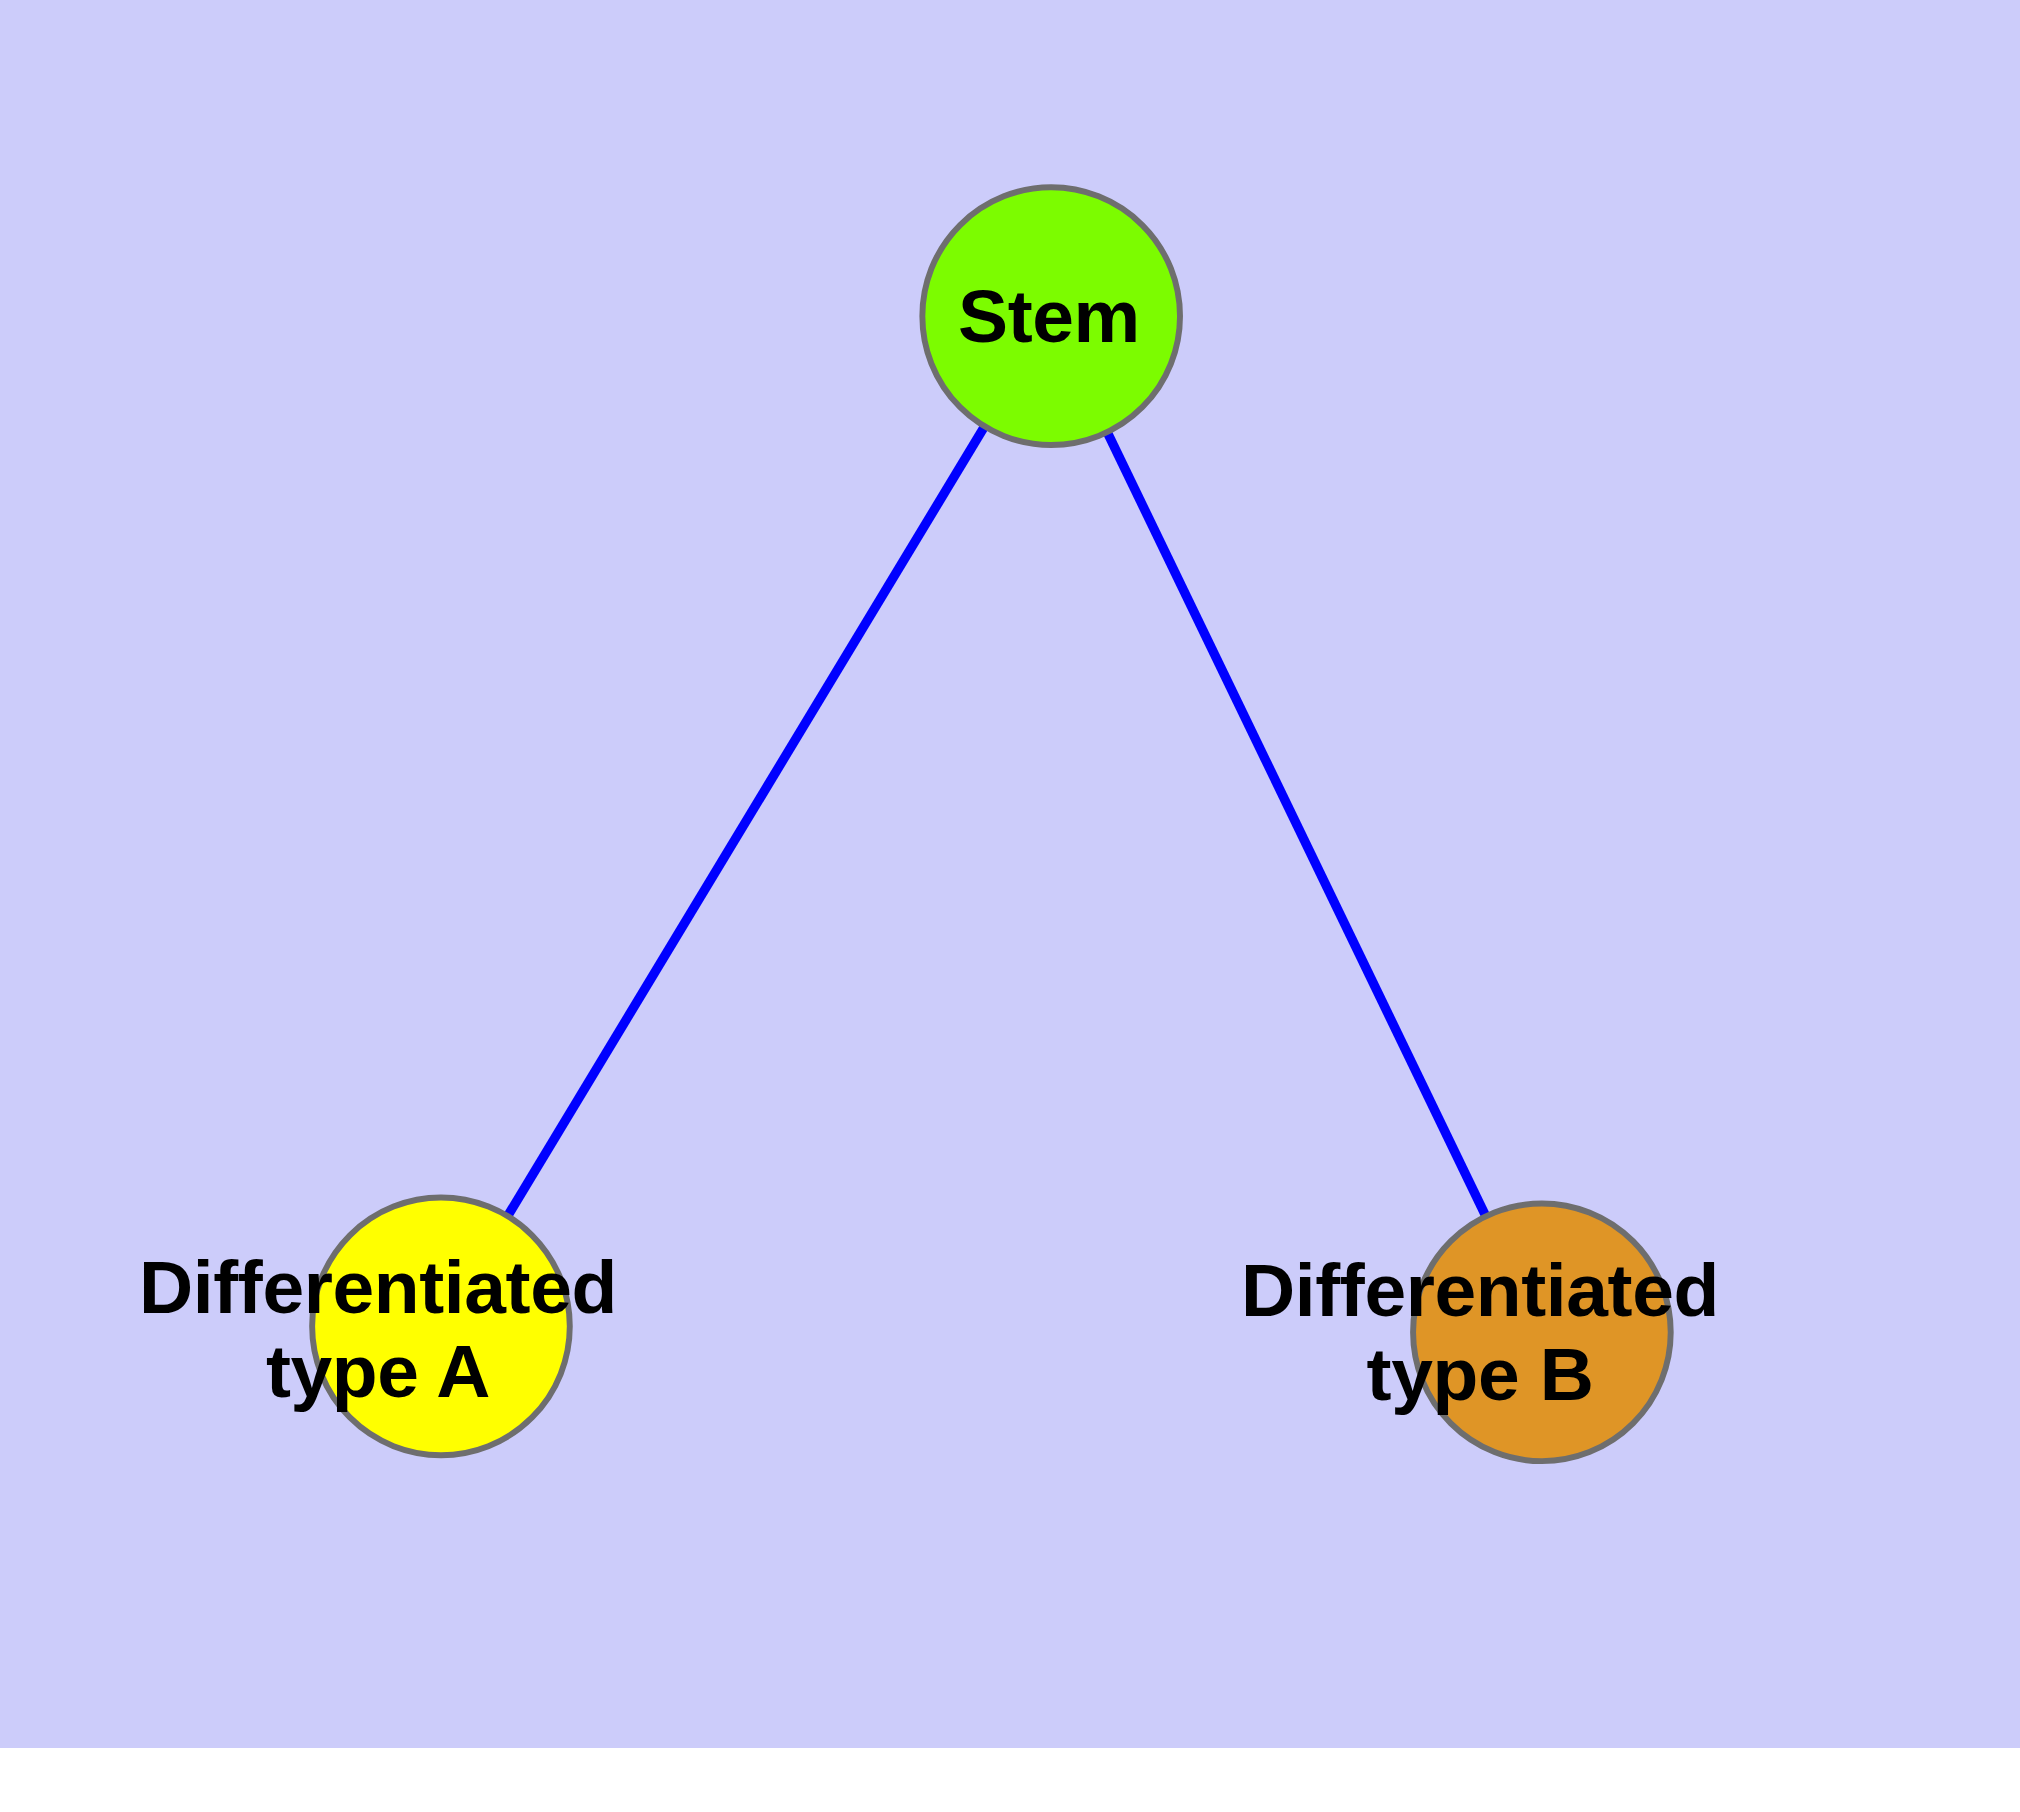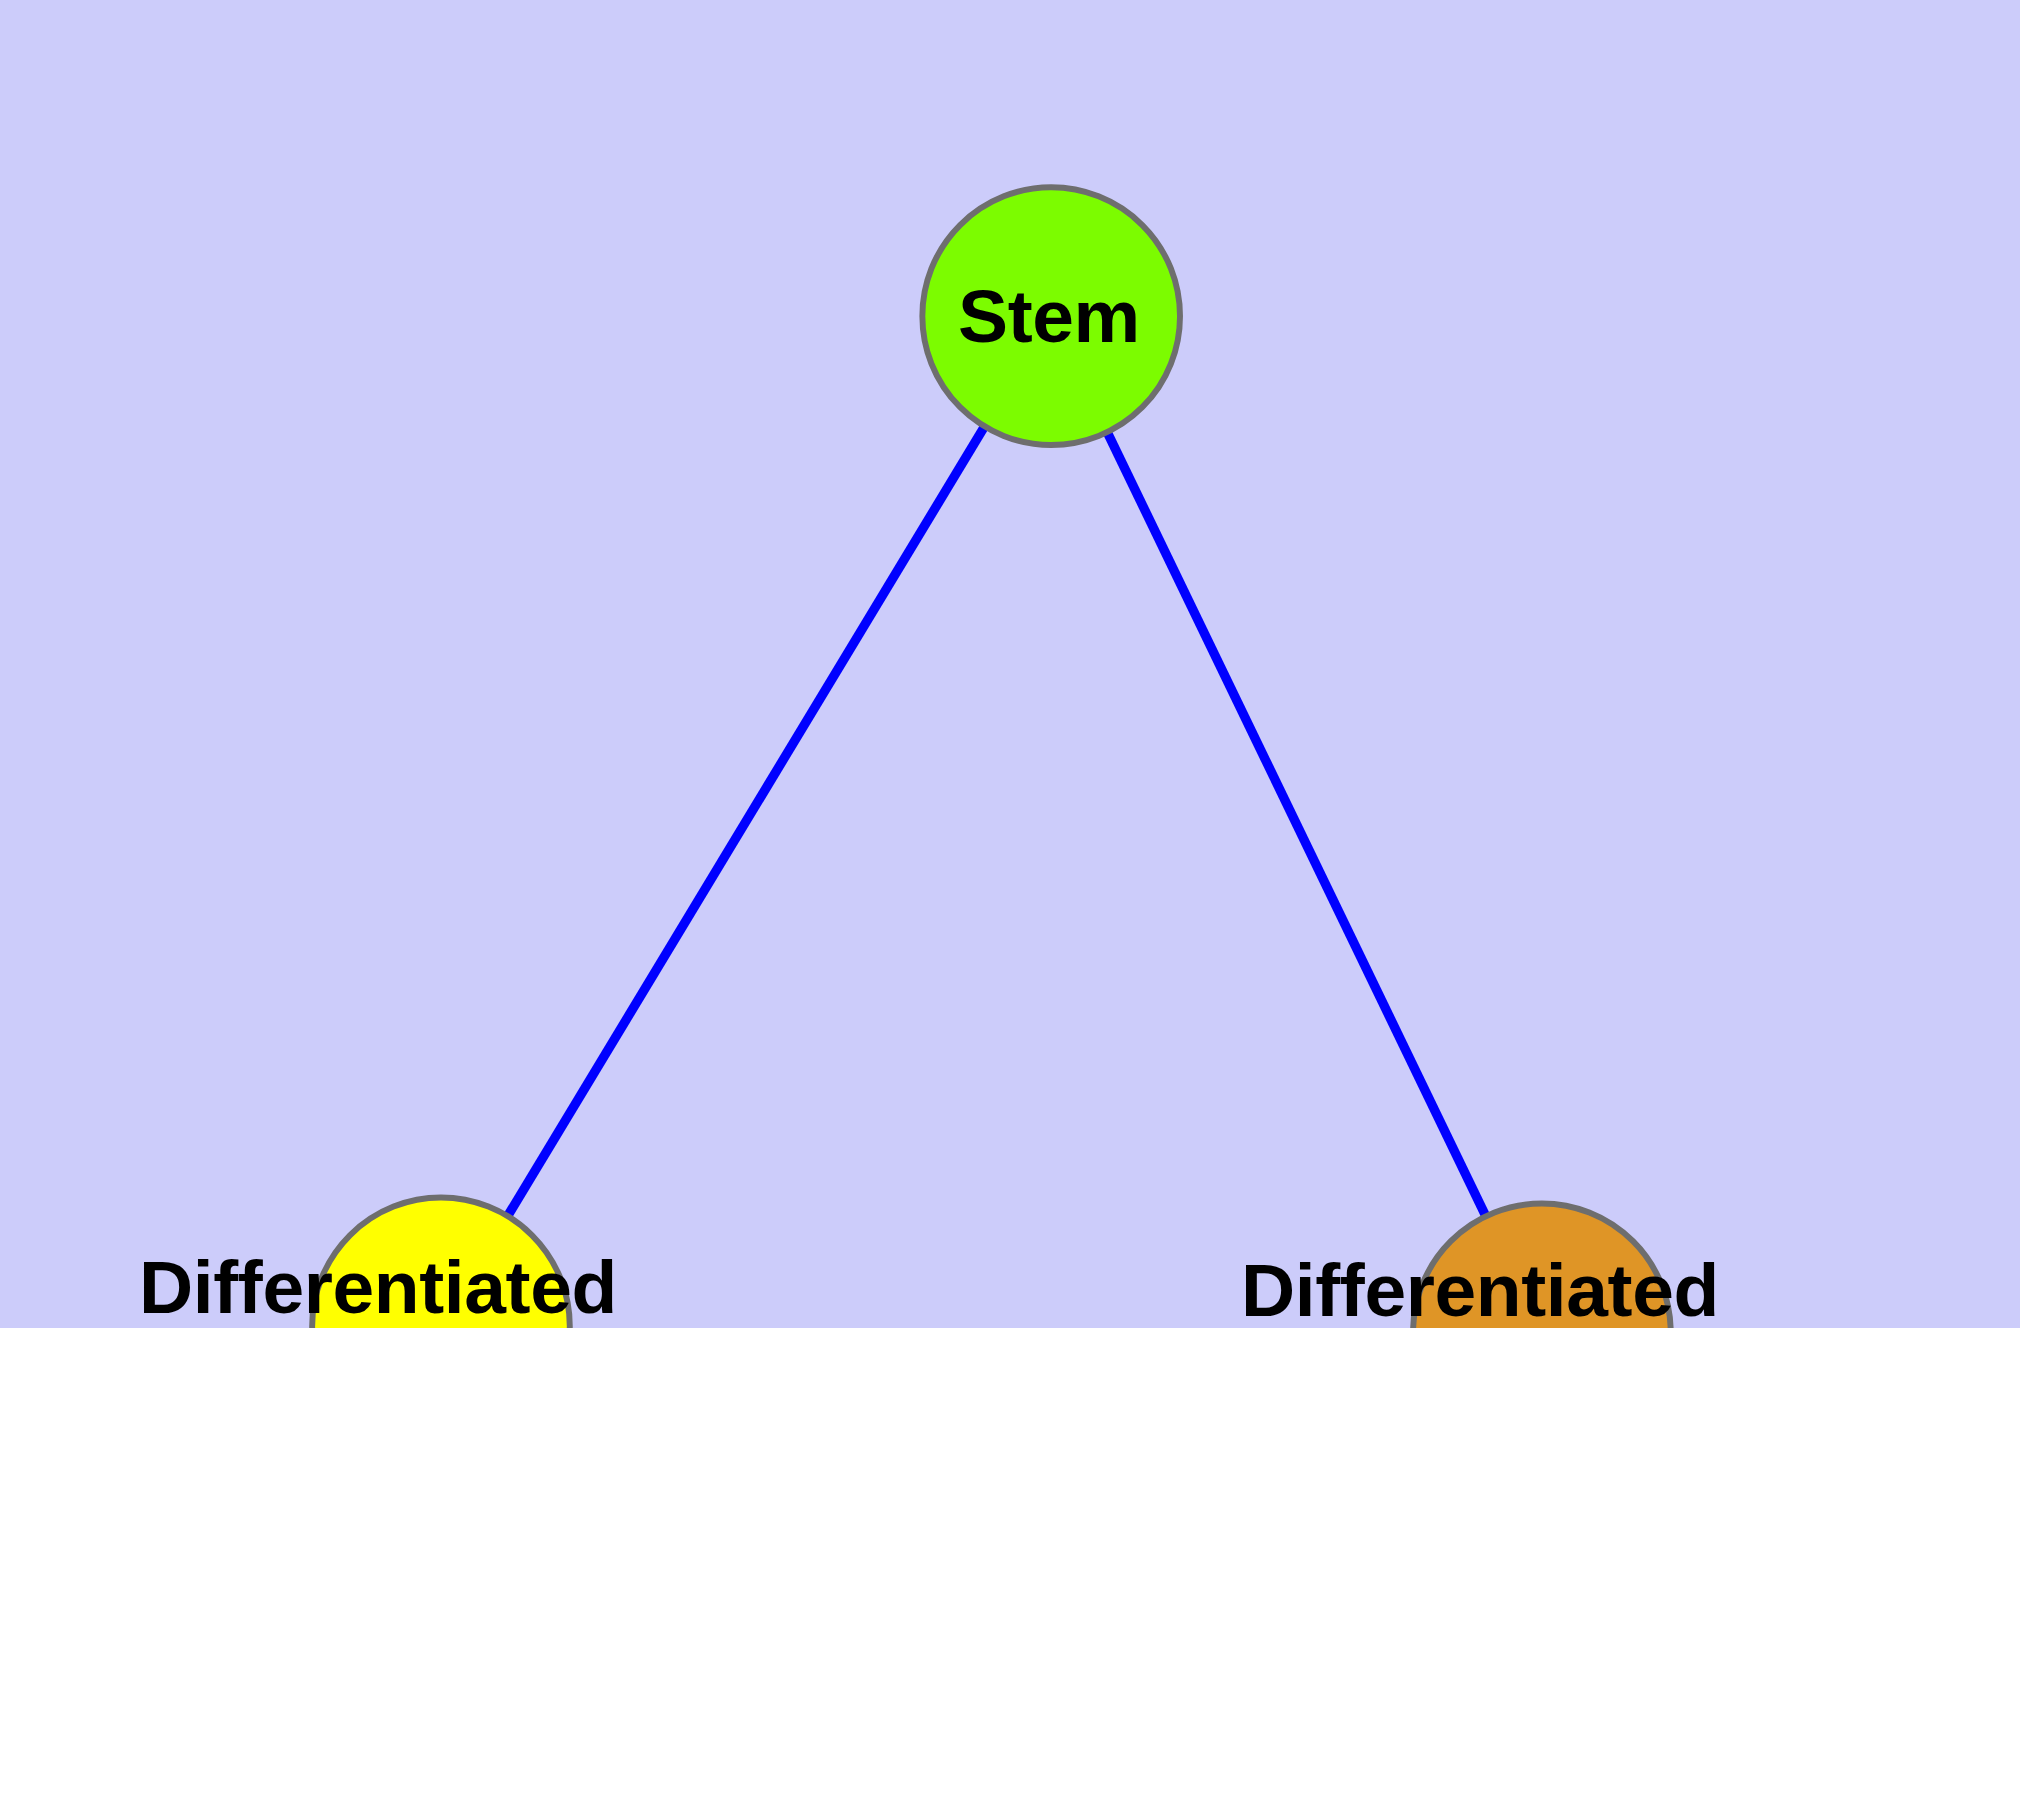--- a/index.html
+++ b/index.html
@@ -4,21 +4,21 @@
 <title>Cell Differentiation Graph</title>
 <style>
   html, body {
     margin: 0;
     padding: 0;
     background: #ffffff;
   }
   #canvas {
     position: relative;
     width: 2021px;
-    height: 1328px;
+    height: 1748px;
     overflow: hidden;
     font-family: "Liberation Sans", "DejaVu Sans", sans-serif;
   }
   #bg-rect {
     position: absolute;
     left: 0; top: 0;
     width: 2021px;
     height: 1812px;
   }
   #graph-svg {

